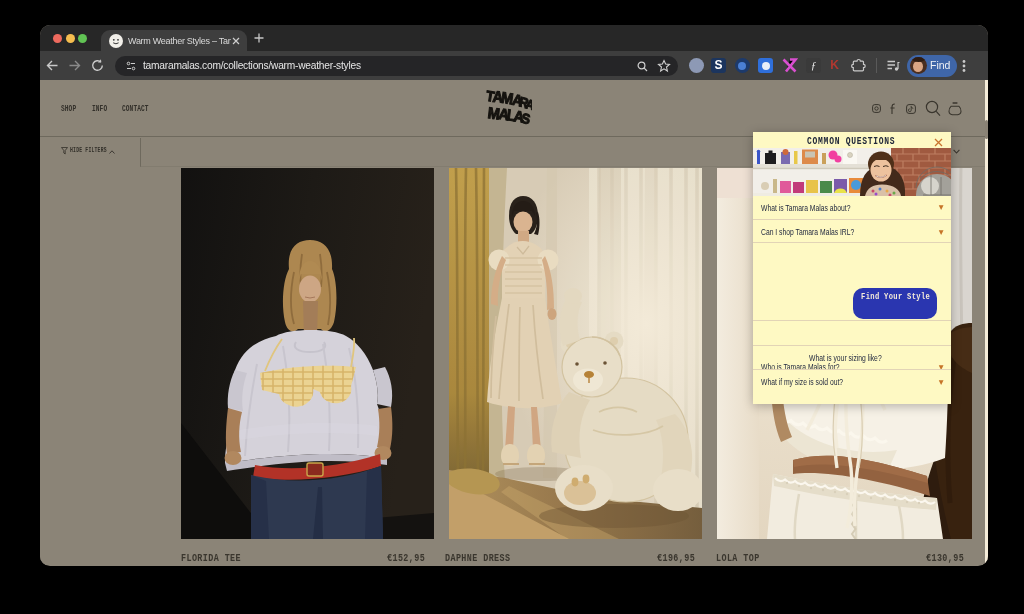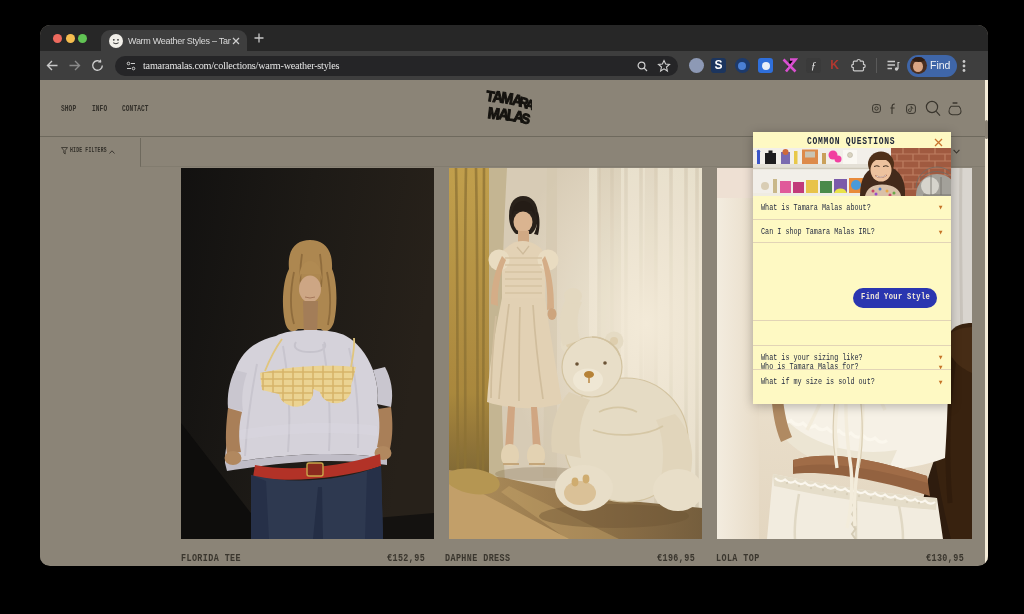--- a/index.html
+++ b/index.html
@@ -5,32 +5,32 @@
   * { margin:0; padding:0; box-sizing:border-box; }
   html,body { width:1024px; height:614px; background:#000; overflow:hidden; }
   body { font-family:"Liberation Sans", sans-serif; position:relative; }
   #win { position:absolute; left:40px; top:25px; width:948px; height:541px;
          border-radius:10px; overflow:hidden; background:#8b8477; }
   #tabstrip { position:absolute; left:0; top:0; width:100%; height:26px; background:#272727; }
   .tl { position:absolute; top:8.5px; width:9px; height:9px; border-radius:50%; }
   #tab { position:absolute; left:61px; top:5px; width:146px; height:21px; background:#3e3e3e;
          border-radius:9px 9px 0 0; }
   #toolbar { position:absolute; left:0; top:26px; width:100%; height:29px; background:#3e3e3e; }
-  #urlpill { position:absolute; left:75px; top:4.5px; width:563px; height:20px; border-radius:10px; background:#252527;font-family:Liberation Serif, serif; }
+  #urlpill { position:absolute; left:75px; top:4.5px; width:563px; height:20px; border-radius:10px; background:#252527; }
   #page { position:absolute; left:0; top:55px; width:100%; height:485px; background:#8b8477; }
   .mono { font-family:"Liberation Mono", monospace; }
   #hdr { position:absolute; left:0; top:0; width:100%; height:57px; border-bottom:1px solid #6e695d; }
   .nav { position:absolute; top:23.5px; font-family:"Liberation Mono", monospace; font-weight:bold;
          font-size:8.8px; color:#33302a; letter-spacing:0.15px; transform:scaleX(0.7); transform-origin:left top; white-space:nowrap; }
   .img { position:absolute; top:87.5px; width:252.5px; height:371px; overflow:hidden; }
   .cap { position:absolute; top:471.5px; font-family:"Liberation Mono", monospace; font-weight:bold;
          font-size:10.5px; color:#3a362e; letter-spacing:0.52px; transform:scaleX(0.8); transform-origin:left top; white-space:nowrap; }
   #popup { position:absolute; left:712.5px; top:51.5px; width:198px; height:272.5px; background:#fef9c3;
            box-shadow:0 2px 10px rgba(0,0,0,0.28); }
-  .qrow { position:absolute; left:8px; width:183px; font-family:Liberation Mono, monospace;
+  .qrow { position:absolute; left:8px; width:183px; font-family:Liberation Sans, sans-serif;
           font-size:8.8px; color:#232a40; font-weight:normal; white-space:nowrap; }
   .qt { display:inline-block; transform:scaleX(0.77); transform-origin:left top; }
   .qarr { position:absolute; right:0px; top:-1.5px; color:#c67428; font-size:9.5px; font-weight:normal; }
   .divider { position:absolute; left:0; width:100%; height:1px; background:#e2d4b6; }
 </style>
 </head>
 <body>
 <div id="win">
 
   <div id="tabstrip">
@@ -462,25 +462,25 @@
             <circle cx="141" cy="45" r="1.5" fill="#6aa84a"></circle>
             <circle cx="123" cy="46" r="1.5" fill="#9a4ac9"></circle>
             <circle cx="137" cy="47" r="1.5" fill="#c94a6a"></circle>
           </g>
         </svg>
       </div>
       <div class="qrow" style="top:71px;"><span class="qt">What is Tamara Malas about?</span><span class="qarr">▾</span></div>
       <div class="divider" style="top:87px;"></div>
       <div class="qrow" style="top:95.5px;"><span class="qt">Can I shop Tamara Malas IRL?</span><span class="qarr">▾</span></div>
       <div class="divider" style="top:110px;"></div>
-      <div style="position:absolute;left:100px;top:156.5px;width:84px;height:20px;border-radius:10px;background:#2a36b0;
+      <div style="position:absolute;left:100px;top:156.5px;width:84px;height:31px;border-radius:10px;background:#2a36b0;
                   font-family:'Liberation Mono',monospace;font-weight:bold;font-size:8.8px;color:#f5ecd9;text-align:right;line-height:19px;letter-spacing:0.4px;white-space:nowrap;"><span style="display:inline-block;transform:scaleX(0.81);transform-origin:center;">Find Your Style</span></div>
       <div class="divider" style="top:188.5px;"></div>
       <div class="qrow" style="top:196.5px;margin-top:34px;"><span class="qt">Who is Tamara Malas for?</span><span class="qarr">▾</span></div>
       <div class="divider" style="top:213px;"></div>
-      <div class="qrow" style="top:221px;"><span class="qt">What is your sizing like?</span><span class="qarr">▾</span></div>
+      <div class="qrow" style="top:221px;margin-left:48px;"><span class="qt">What is your sizing like?</span><span class="qarr">▾</span></div>
       <div class="divider" style="top:237.5px;"></div>
       <div class="qrow" style="top:245.5px;"><span class="qt">What if my size is sold out?</span><span class="qarr">▾</span></div>
     </div>
     <div id="scrolltrack" style="position:absolute;right:0;top:0;width:3px;height:485px;background:#f5ecd9;"></div>
     <div id="scrollthumb" style="position:absolute;right:0;top:40px;width:3px;height:19px;background:#8a8275;border-radius:2px;"></div>
   </div>
 </div>
 
 </body></html>

